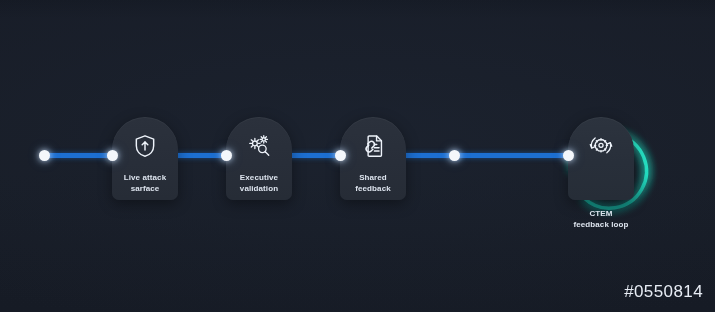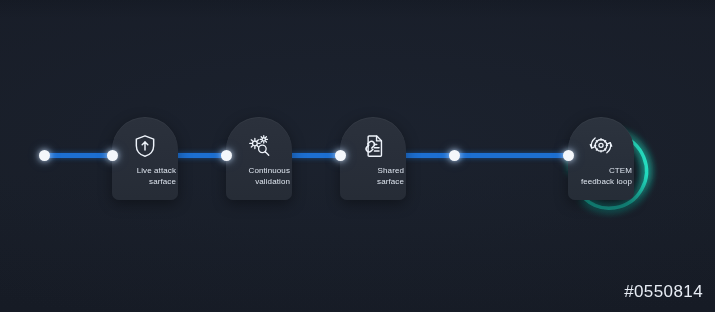--- a/index.html
+++ b/index.html
@@ -74,33 +74,35 @@
     height: 26px;
     display: block;
     color: #eef3fa;
   }
   .step .step-icon svg {
     width: 100%;
     height: 100%;
     display: block;
   }
   .step .step-label {
-    margin-top: 7px;
+    margin-top: 14px;
     font-size: 8px;
     line-height: 10.5px;
     color: #dde4ee;
-    text-align: right;
+    text-align: center;
     letter-spacing: 0.1px;
     width: 62px;
     white-space: pre-line;
+    font-weight: bold;
   }
 
   
   .step.is-active {
     background: linear-gradient(180deg, #2c333e 0%, #282f3a 55%, #262d37 100%);
+    gap: 36px;
   }
 
   .glow-ring {
     position: absolute;
     z-index: 3;
     pointer-events: none;
   }
   .glow-ring svg { display: block; overflow: visible; }
 
   
@@ -171,37 +173,37 @@
 
           <circle cx="8.2" cy="9.6" r="2.2"></circle>
           <path d="M8.2 4.9v1.6M8.2 12.7v1.6M3.5 9.6h1.6M11.3 9.6h1.6
                    M4.9 6.3l1.15 1.15M10.35 11.75l1.15 1.15
                    M11.5 6.3l-1.15 1.15M6.05 11.75l-1.15 1.15"></path>
 
           <circle cx="15.1" cy="14.6" r="3.5"></circle>
           <path d="M17.8 17.3 21 20.6"></path>
         </svg>
       </span>
-      <span class="step-label">Continuous
+      <span class="step-label">Executive
 validation</span>
     </div>
 
     <div class="step" style="left:340px; top:117px;">
       <span class="step-icon">
         <svg viewBox="0 0 24 24" fill="none" stroke="currentColor" stroke-width="1.3" stroke-linecap="round" stroke-linejoin="round" aria-hidden="true">
           <path d="M8.4 2.8h7.1l4.3 4.3v13.4a0.9 0.9 0 0 1-0.9 0.9H8.4a0.9 0.9 0 0 1-0.9-0.9V3.7a0.9 0.9 0 0 1 0.9-0.9z"></path>
           <path d="M15.3 2.9v4.4h4.4"></path>
           <path d="M13.3 13.6h4.3M13.3 16.6h4.3M13.3 10.6h2.2"></path>
 
           <path d="M8.1 11.2 6.3 13a2.7 2.7 0 0 0 3.8 3.8l1.8-1.8" stroke-width="1.45"></path>
           <path d="M10.9 13.9l1.8-1.8a2.7 2.7 0 0 0-3.8-3.8L7.1 10.1" stroke-width="1.45"></path>
         </svg>
       </span>
       <span class="step-label">Shared
-sarface</span>
+feedback</span>
     </div>
 
 
     <div class="step is-active" style="left:568px; top:117px;">
       <span class="step-icon">
         <svg viewBox="0 0 24 24" fill="none" stroke="currentColor" stroke-width="1.2" stroke-linecap="round" stroke-linejoin="round" aria-hidden="true">
 
           <circle cx="12" cy="11.4" r="5.4"></circle>
           <circle cx="12" cy="11.4" r="1.9"></circle>
           <path d="M12 5.3v1.3M12 16.2v1.3M5.9 11.4h1.3M16.8 11.4h1.3

